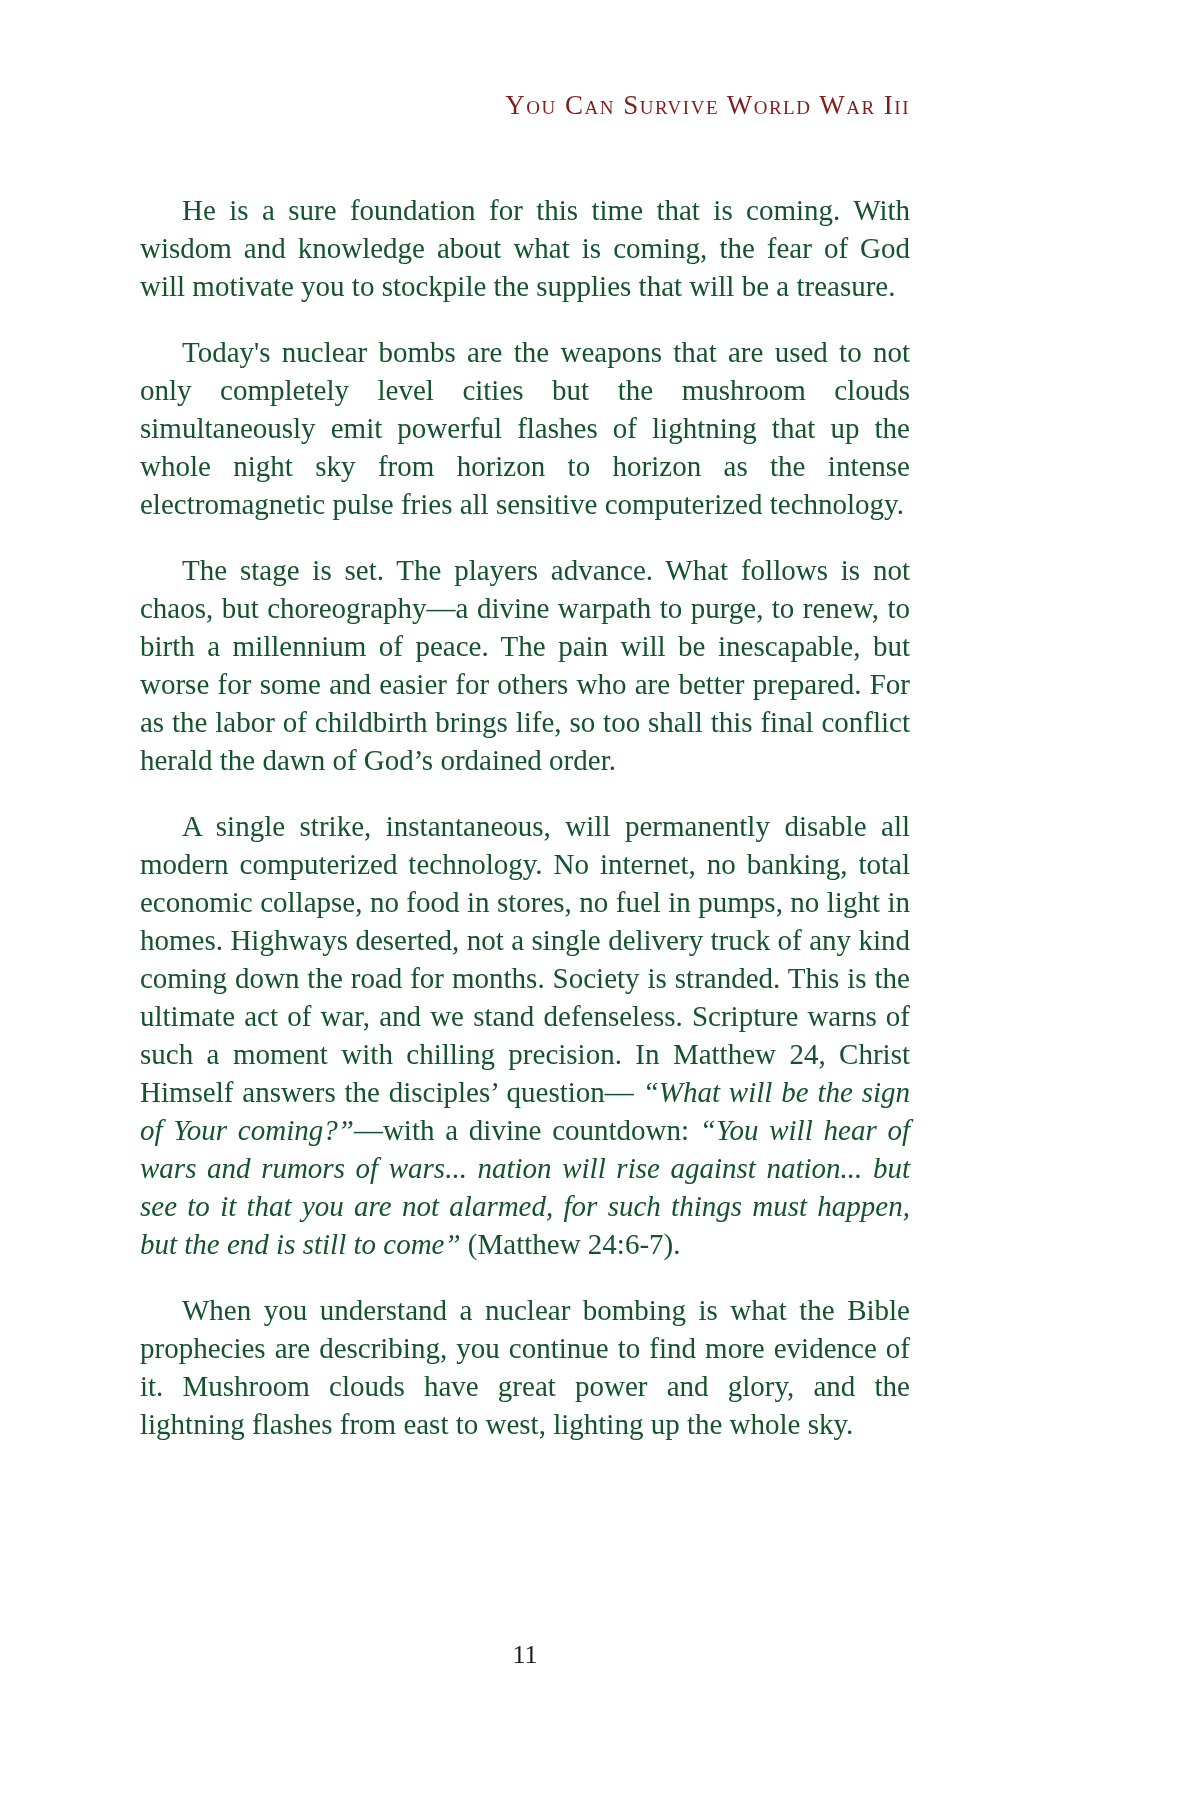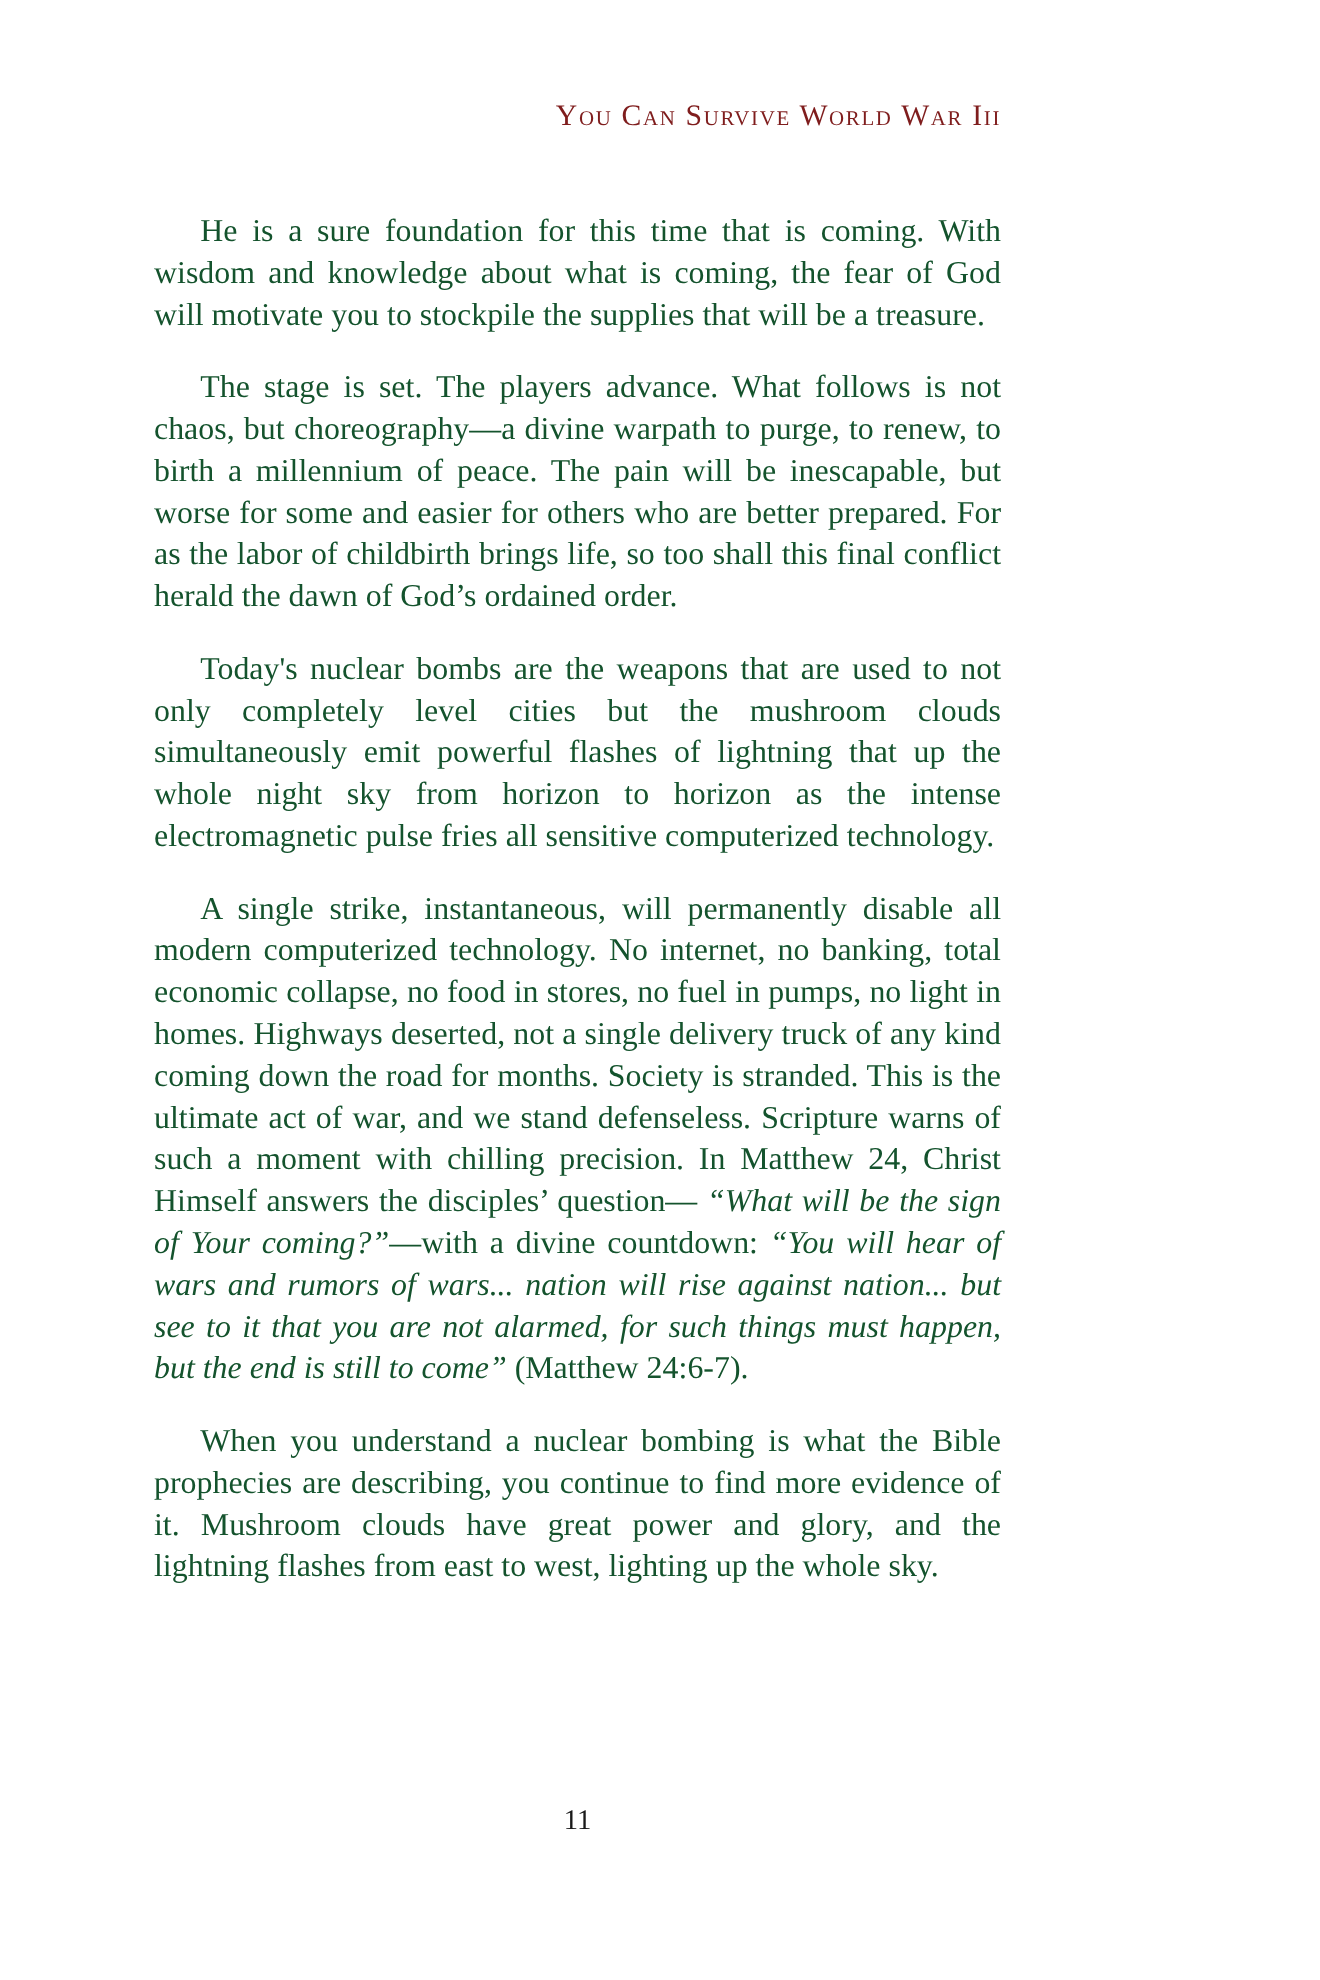--- a/index.html
+++ b/index.html
@@ -57,20 +57,20 @@
   }
 </style>
 </head>
 <body>
 
 <div class="page">
   <div class="running-header">You Can Survive World War Iii</div>
 
   <div class="body-text" id="paragraphs">
       <p><span>He is a sure foundation for this time that is coming. With wisdom and knowledge about what is coming, the fear of God will motivate you to stockpile the supplies that will be a treasure.</span></p>
+      <p><span>Today's nuclear bombs are the weapons that are used to not only completely level cities but the mushroom clouds simultaneously emit powerful flashes of lightning that up the whole night sky from horizon to horizon as the intense electromagnetic pulse fries all sensitive computerized technology.</span></p>
       <p><span>The stage is set. The players advance. What follows is not chaos, but choreography—a divine warpath to purge, to renew, to birth a millennium of peace. The pain will be inescapable, but worse for some and easier for others who are better prepared. For as the labor of childbirth brings life, so too shall this final conflict herald the dawn of God’s ordained order.</span></p>
-      <p><span>Today's nuclear bombs are the weapons that are used to not only completely level cities but the mushroom clouds simultaneously emit powerful flashes of lightning that up the whole night sky from horizon to horizon as the intense electromagnetic pulse fries all sensitive computerized technology.</span></p>
       <p><span>A single strike, instantaneous, will permanently disable all modern computerized technology. No internet, no banking, total economic collapse, no food in stores, no fuel in pumps, no light in homes. Highways deserted, not a single delivery truck of any kind coming down the road for months. Society is stranded. This is the ultimate act of war, and we stand defenseless. Scripture warns of such a moment with chilling precision. In Matthew 24, Christ Himself answers the disciples’ question— </span><em>“What will be the sign of Your coming?”</em><span>—with a divine countdown: </span><em>“You will hear of wars and rumors of wars... nation will rise against nation... but see to it that you are not alarmed, for such things must happen, but the end is still to come”</em><span> (Matthew 24:6-7).</span></p>
       <p><span>When you understand a nuclear bombing is what the Bible prophecies are describing, you continue to find more evidence of it. Mushroom clouds have great power and glory, and the lightning flashes from east to west, lighting up the whole sky.</span></p>
     </div>
 
   <div class="page-number">11</div>
 </div>
 
 </body></html>

